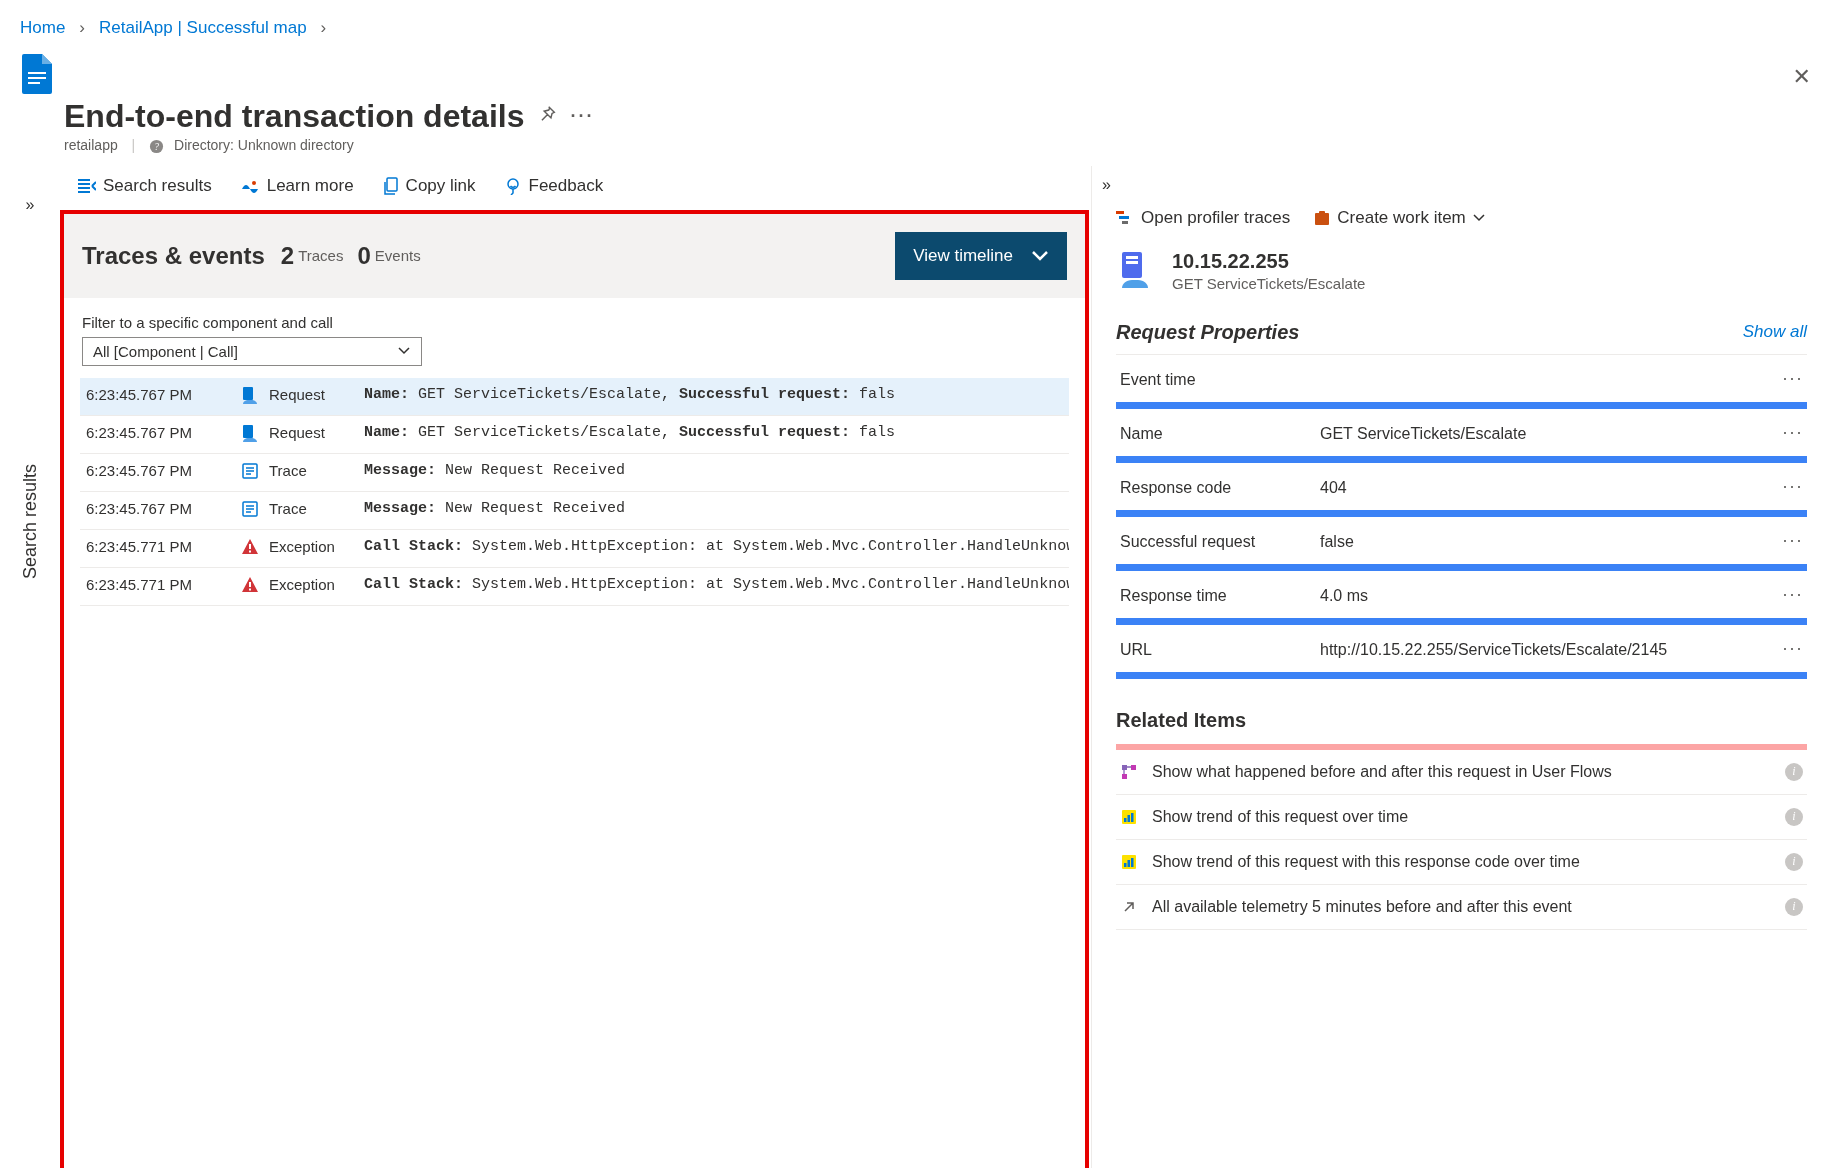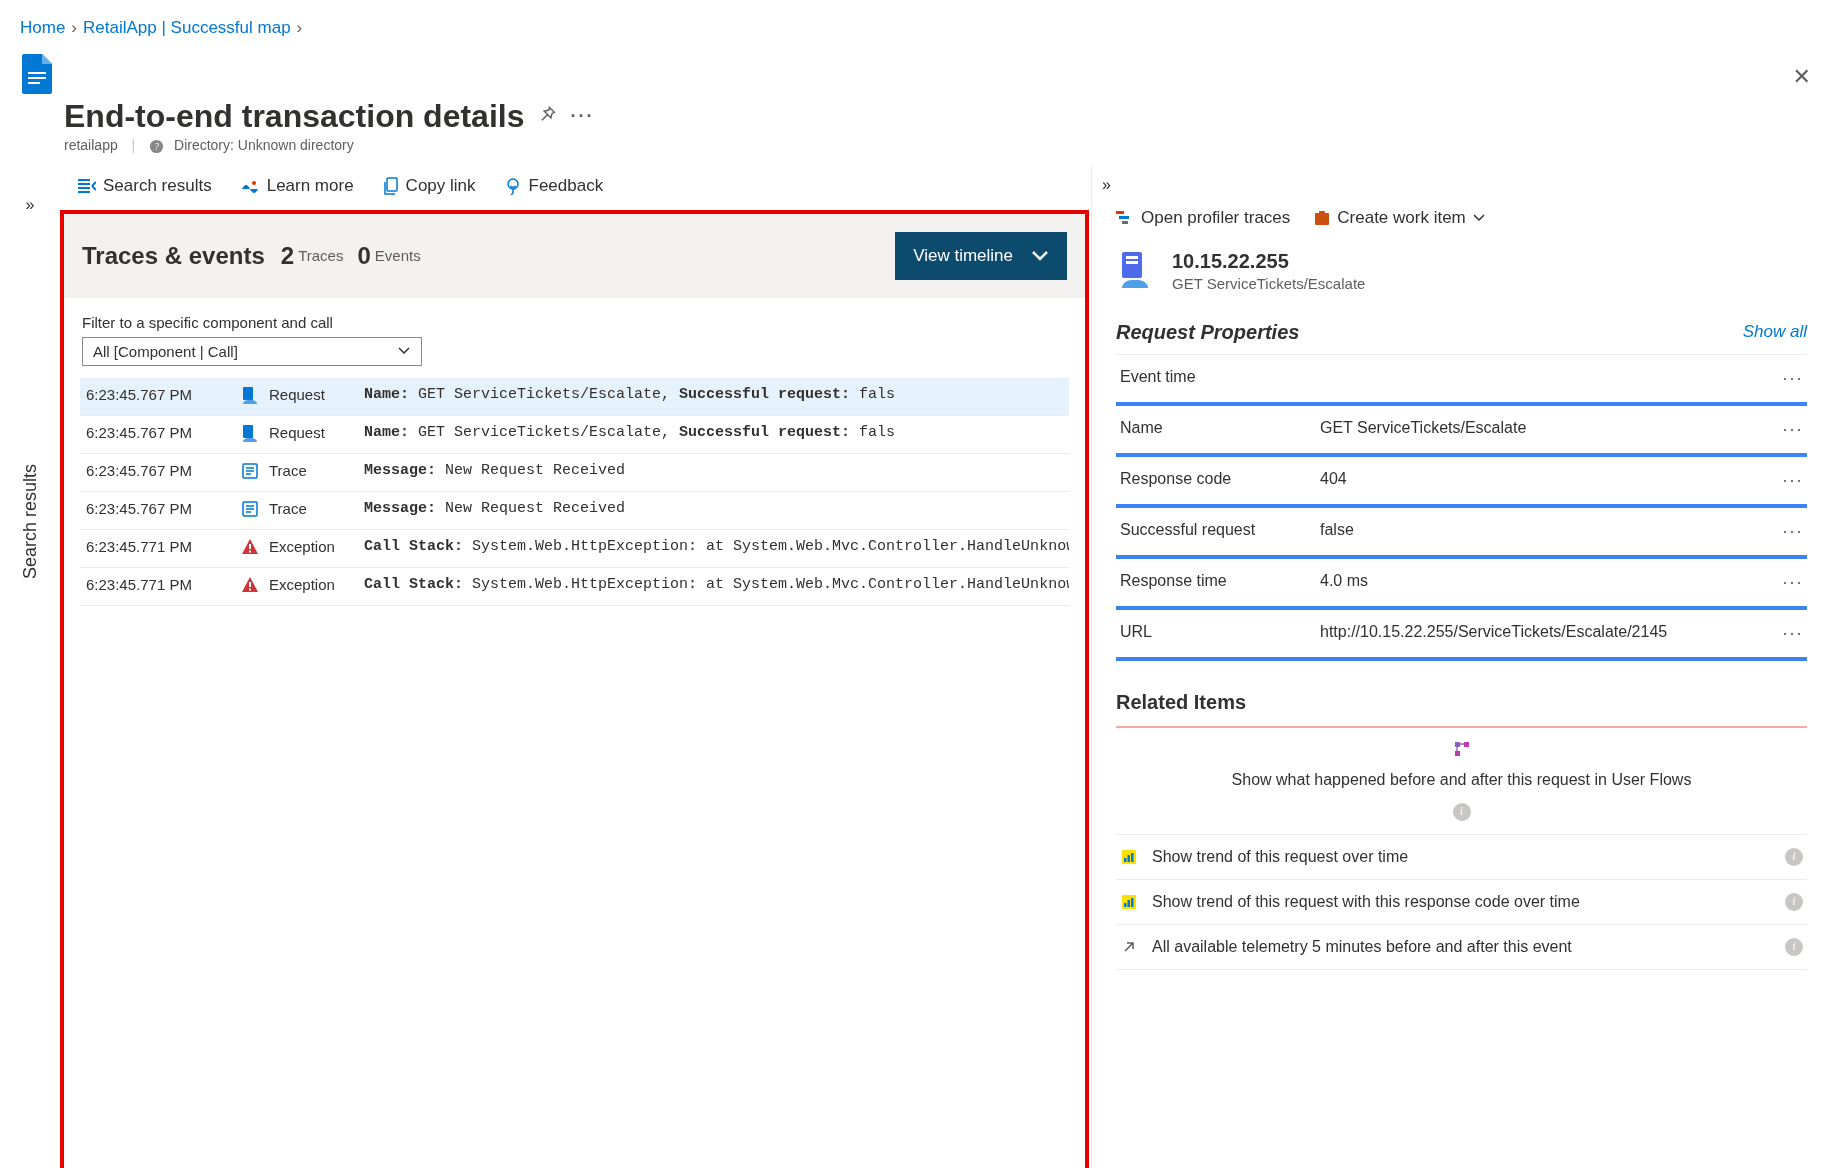--- a/index.html
+++ b/index.html
@@ -11,21 +11,21 @@
   width: 1831px;
   height: 1168px;
   overflow: hidden;
 }
 a { color: #0078d4; text-decoration: none; cursor: pointer; }
 
 
 .breadcrumb {
   display: flex;
   align-items: center;
-  gap: 6px;
+  gap: 14px;
   padding: 18px 20px 8px 20px;
   font-size: 17px;
 }
 .breadcrumb .sep { color: #605e5c; }
 
 
 .page-header {
   display: flex;
   align-items: flex-start;
   padding: 8px 20px 12px 20px;
@@ -245,42 +245,42 @@
   justify-content: space-between;
   padding: 8px 24px 10px;
   font-style: italic;
 }
 .section-title-row h3 { font-size: 20px; font-weight: 600; }
 .show-all { color: #0078d4; font-size: 17px; cursor: pointer; }
 
 .props-list { padding: 0 24px 18px; }
 .prop-row {
   display: flex;
-  align-items: flex-start;
-  border-bottom: 4px solid #3b82f6;
+  align-items: flex-end;
+  border-bottom: 7px solid #3b82f6;
   padding: 13px 4px;
   font-size: 16px;
 }
 .prop-row:first-child { border-top: 1px solid #edebe9; }
 .prop-label { width: 200px; color: #323130; }
 .prop-value { flex: 1; color: #323130; }
 .prop-more { color: #605e5c; font-size: 18px; cursor: pointer; letter-spacing: 1px; }
 
 .related-title { font-size: 20px; font-weight: 600; padding: 12px 24px 12px; }
 .related-list { padding: 0 24px; }
 .related-row {
   display: flex;
   align-items: center;
   gap: 14px;
   padding: 13px 4px;
   border-bottom: 1px solid #edebe9;
   font-size: 16px;
   cursor: pointer;
 }
-.related-row:first-child { border-top: 2px solid #fca5a5; flex-direction: column; }
+.related-row:first-child { border-top: 6px solid #fca5a5; }
 .related-row .ri-icon { width: 18px; display: inline-flex; justify-content: center; }
 .related-row .ri-label { flex: 1; }
 .related-row .ri-info {
   width: 18px; height: 18px; border-radius: 50%;
   background: #c8c6c4; color: #fff; font-size: 12px;
   display: inline-flex; align-items: center; justify-content: center;
   font-style: italic; font-family: Georgia, serif;
 }
 
 

